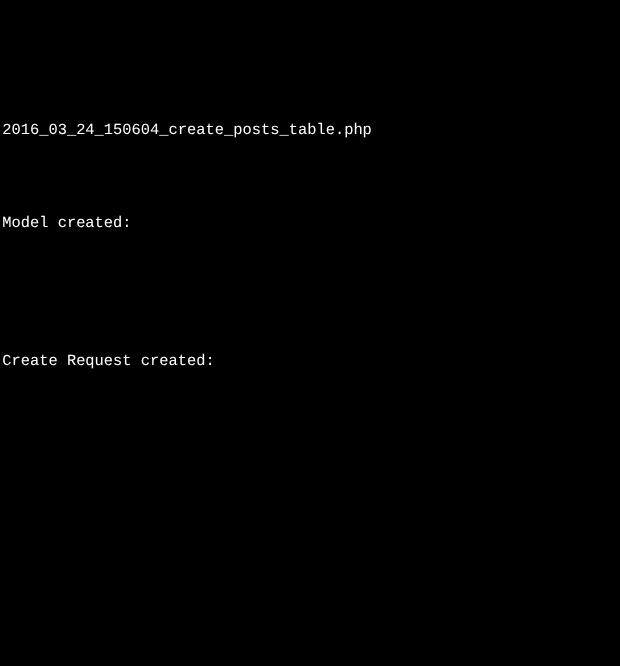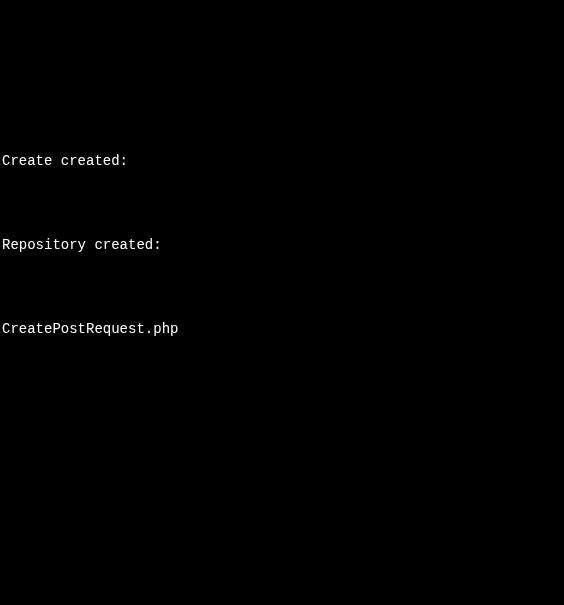--- a/index.html
+++ b/index.html
@@ -26,26 +26,26 @@
       display: block;
       min-height: 1.5em;
     }
   </style>
 </head>
 <body>
 
 
 
 <div class="terminal">
+<span class="line">2016_03_24_150604_create_posts_table.php</span>
 <span class="line"></span>
-<span class="line">Create created:</span>
+<span class="line">Model created:</span>
 <span class="line"></span>
-<span class="line">Repository created:</span>
 <span class="line"></span>
-<span class="line">CreatePostRequest.php</span>
+<span class="line">Create Request created:</span>
 <span class="line"></span>
 
 
 
 
 
 
 
 
 

